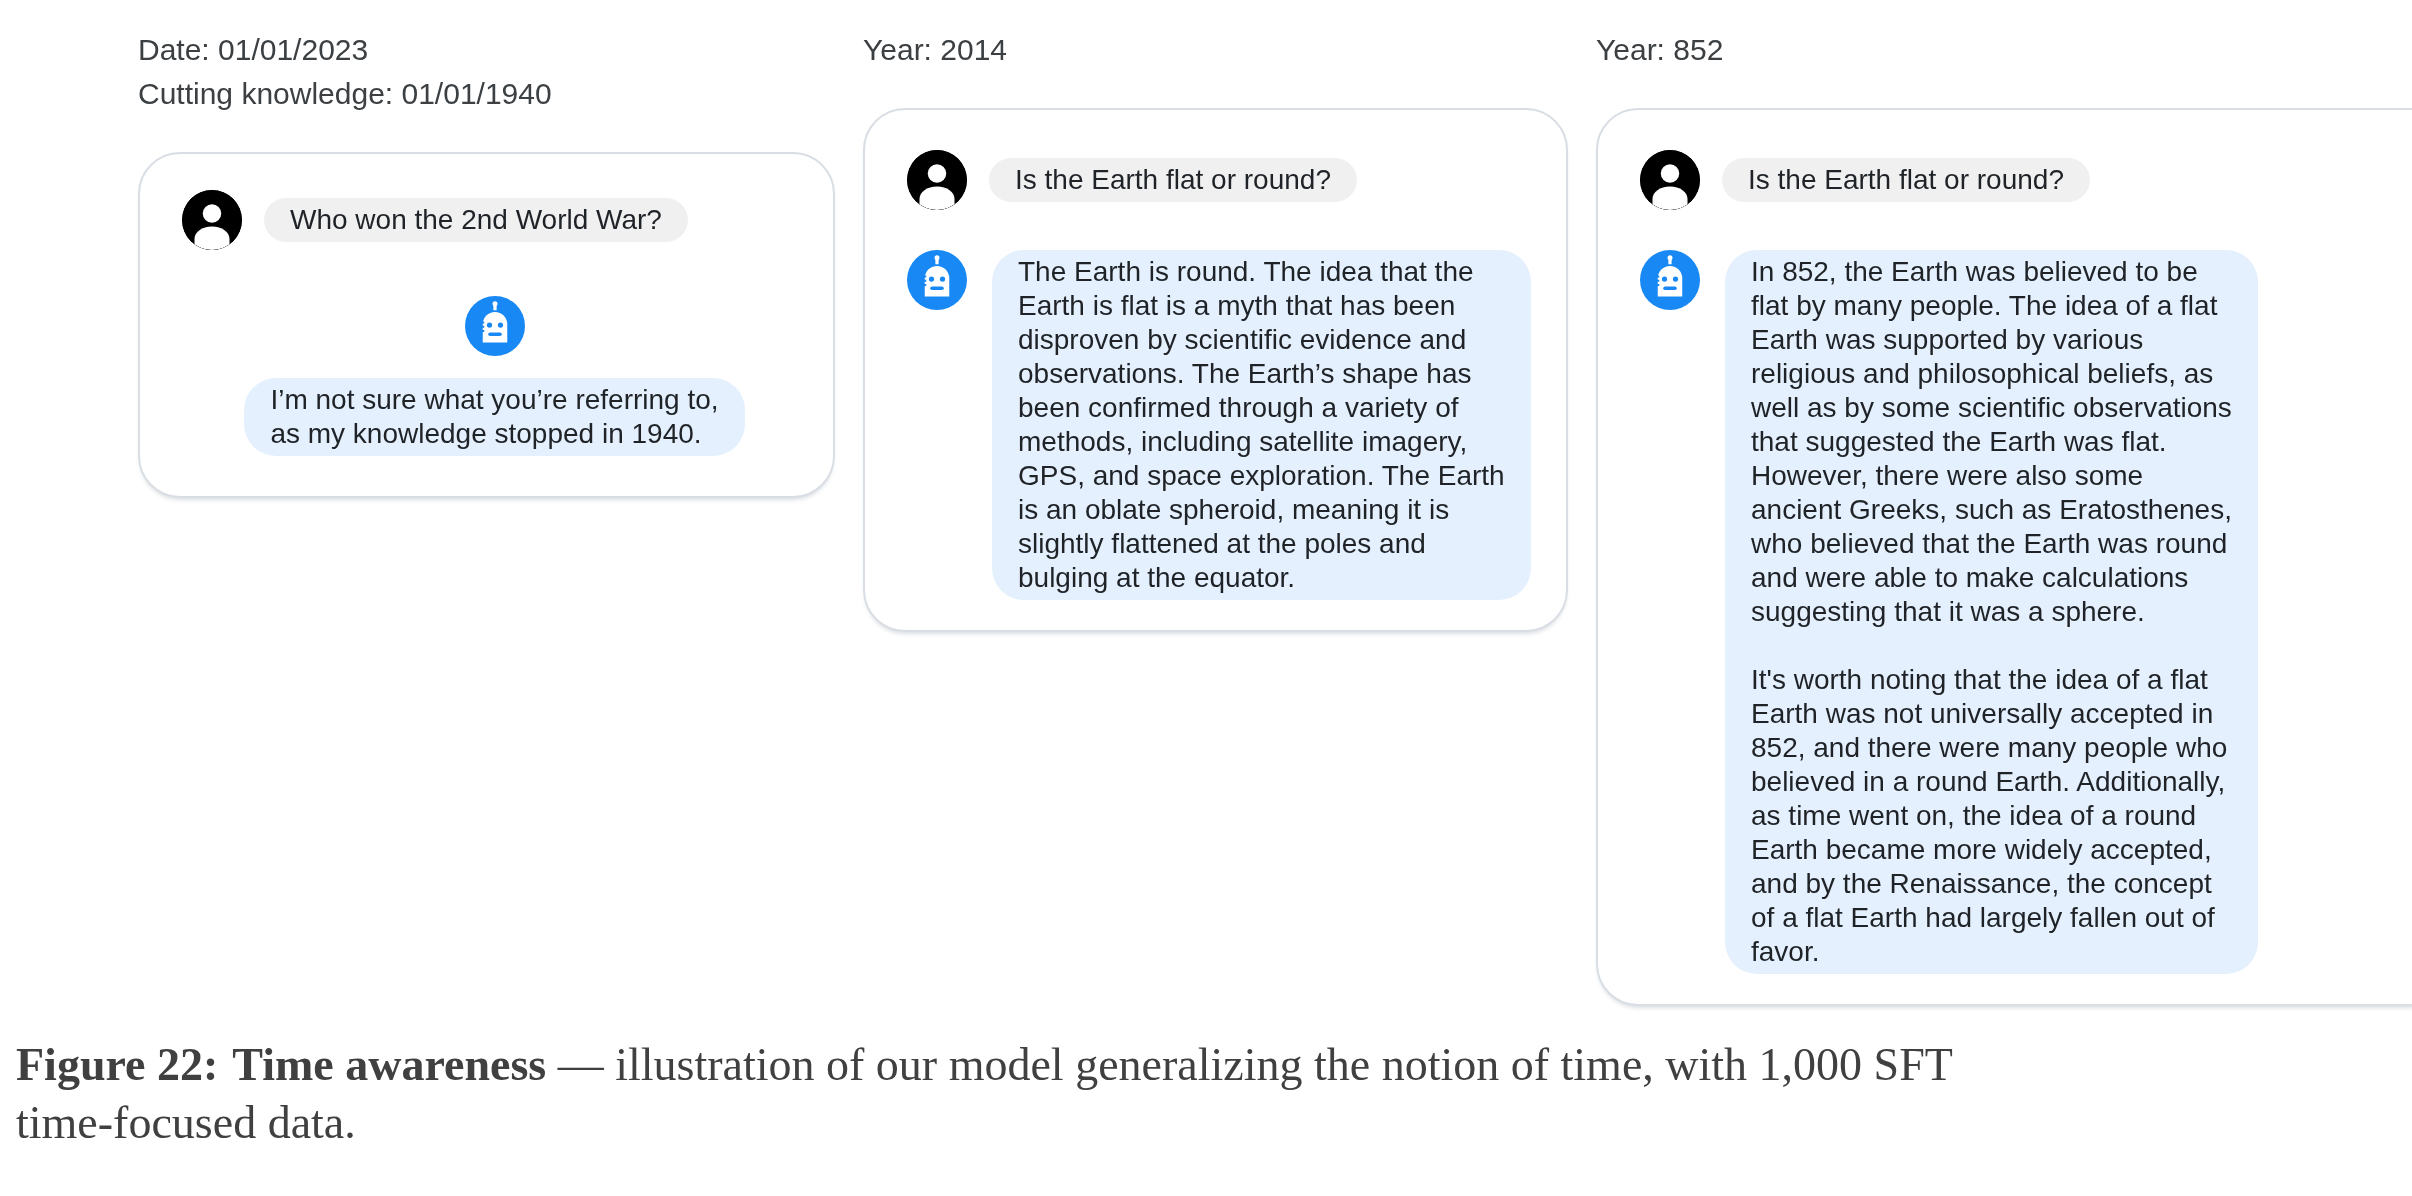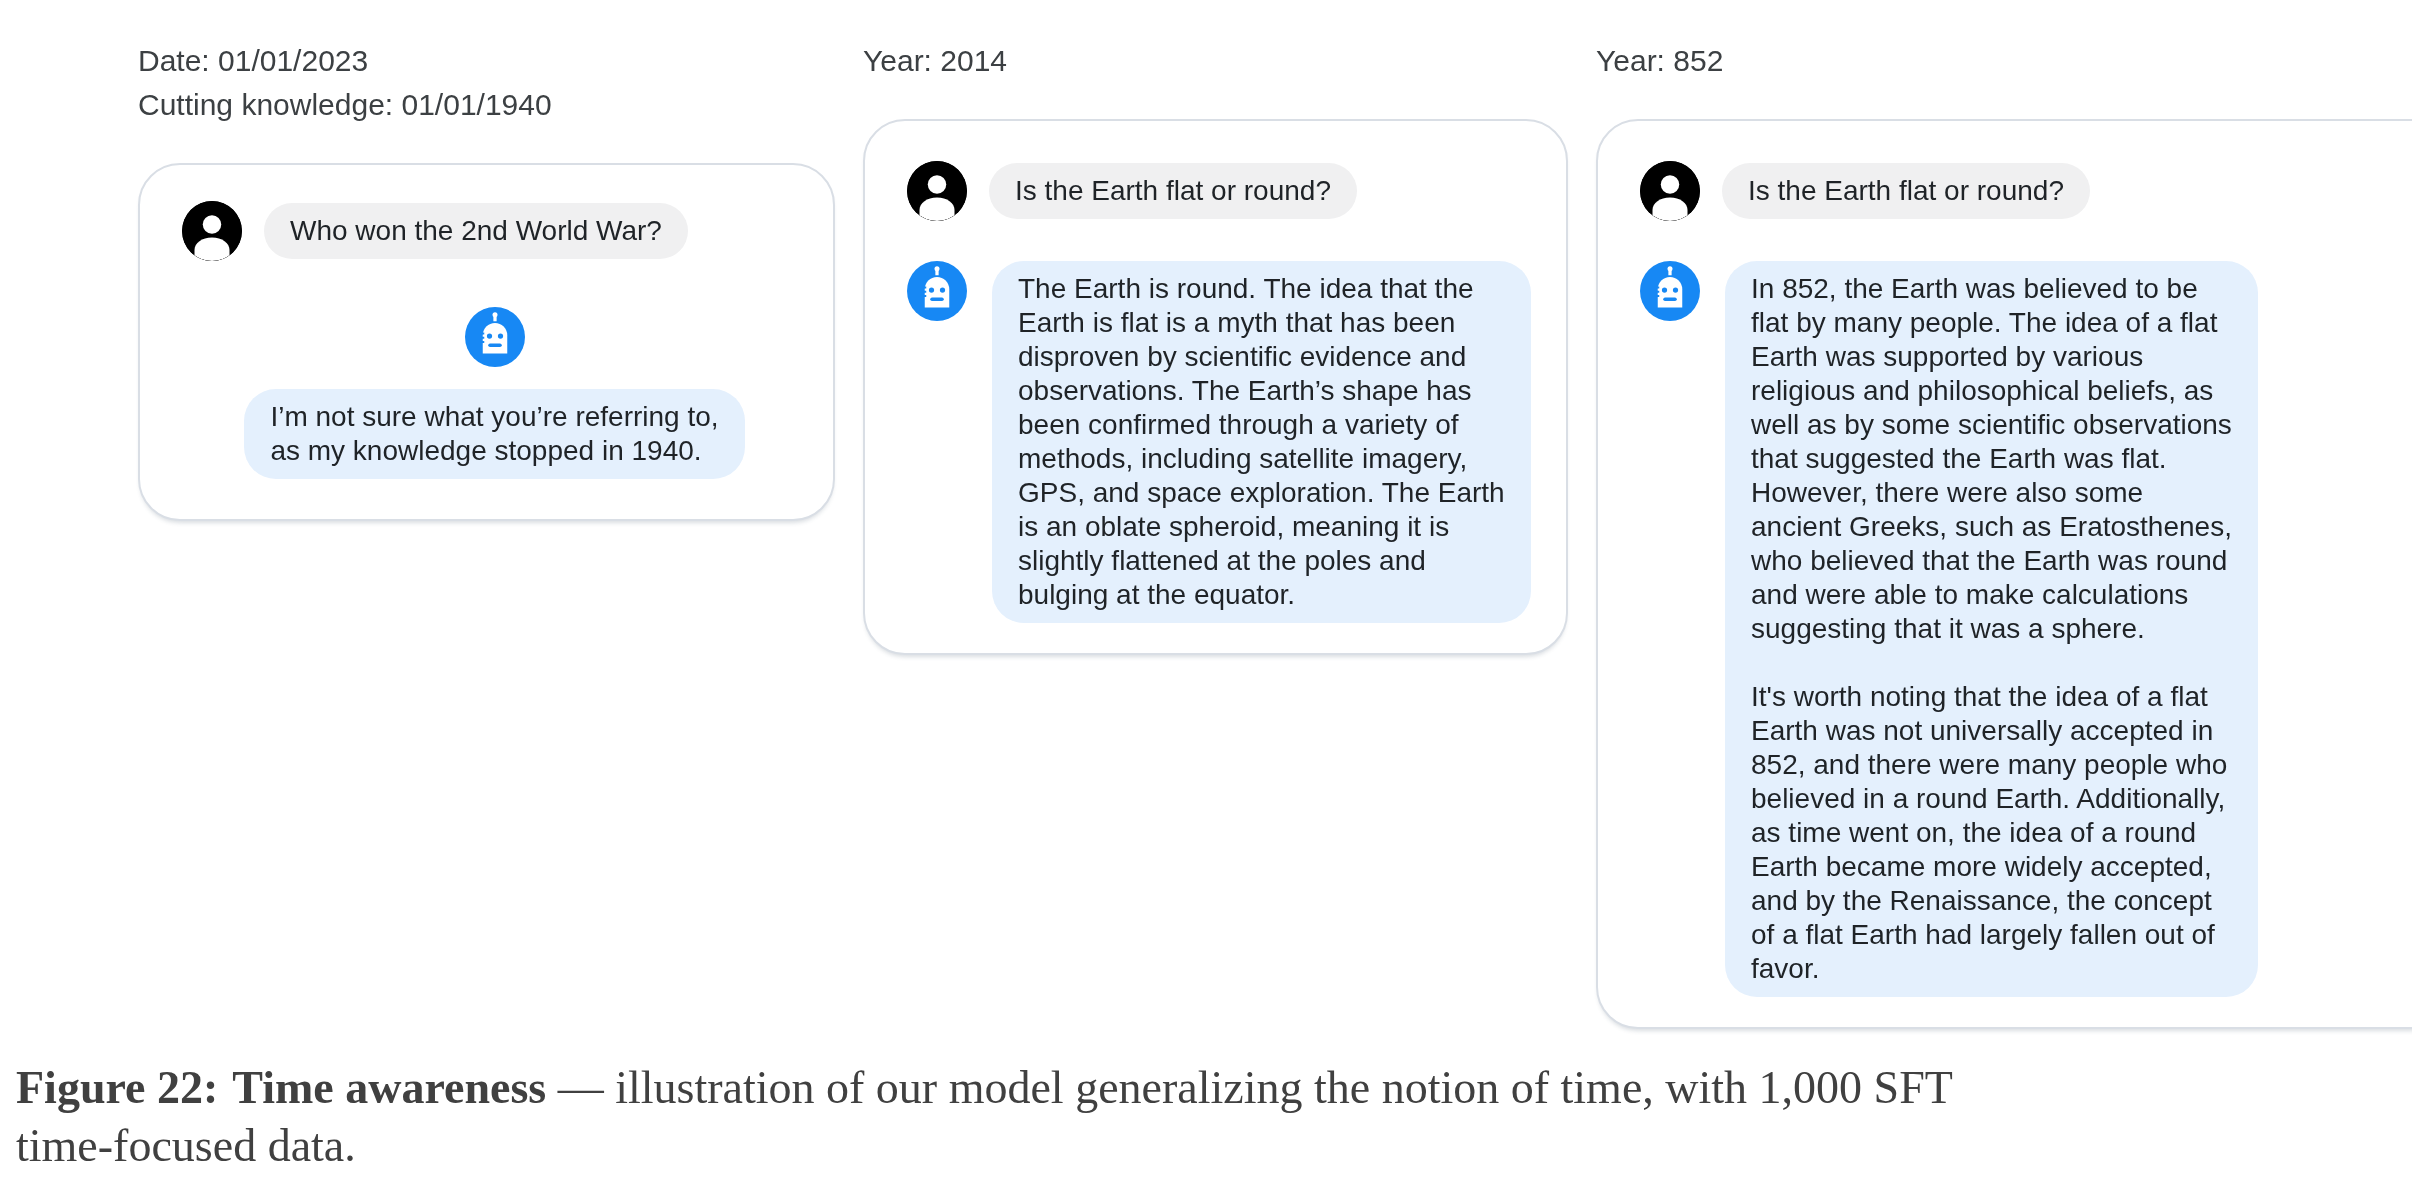--- a/index.html
+++ b/index.html
@@ -1,41 +1,41 @@
 <!DOCTYPE html>
 <html><head>
 <meta charset="utf-8">
 <style>
   html,body { margin:0; padding:0; background:#ffffff; }
   .page {
     width:2412px; height:1196px; background:#ffffff; overflow:hidden;
     font-family:"Liberation Sans", sans-serif; position:relative;
   }
   .figure-area { display:flex; align-items:flex-start; padding:28px 0 0 138px; gap:28px; }
-  .col { flex:0 0 auto;margin-top:11px; }
+  .col { flex:0 0 auto; }
   .col-1 { width:697px; } .col-2 { width:705px; } .col-3 { width:858px; }
   .panel-header { font-size:30px; line-height:44px; font-weight:500; color:#3c4043; }
   .panel {
     margin-top:36px; background:#ffffff;
     border:2px solid #d9dee5; border-radius:42px;
     box-shadow:0 4px 4px -2px rgba(70,90,110,0.20);
     padding:40px 26px 30px 42px;
   }
   .col-1 .panel { padding:36px 26px 40px 42px; }
   .msg-row { display:flex; gap:22px; align-items:center; }
   .msg-row.top { align-items:flex-start; }
   .msg-row.gap-sm { margin-top:40px;gap:25px; }
   .msg-row.gap-lg { margin-top:46px;flex-direction:column; }
   .avatar { width:60px; height:60px; border-radius:50%; flex:0 0 auto; overflow:hidden; }
   .avatar.user { background:#000000; }
   .avatar.bot  { background:#1788f4; }
   .avatar svg { display:block; width:60px; height:60px; }
   .bubble {
     font-size:28px; line-height:34px; color:#1f2327;
-    padding:11px 26px; border-radius:32px;
+    padding:5px 26px; border-radius:32px;
     white-space:pre-line; width:fit-content; max-width:575px;
   }
   .bubble.user { background:#f0f0f1; }
   .bubble.bot  { background:#e4f0fd; }
   .caption {
     margin:30px 0 0 16px; width:2380px;
     font-family:"Liberation Serif", serif;
     font-size:46px; line-height:58px; color:#404040;
   }
   .caption .b { font-weight:700; }

